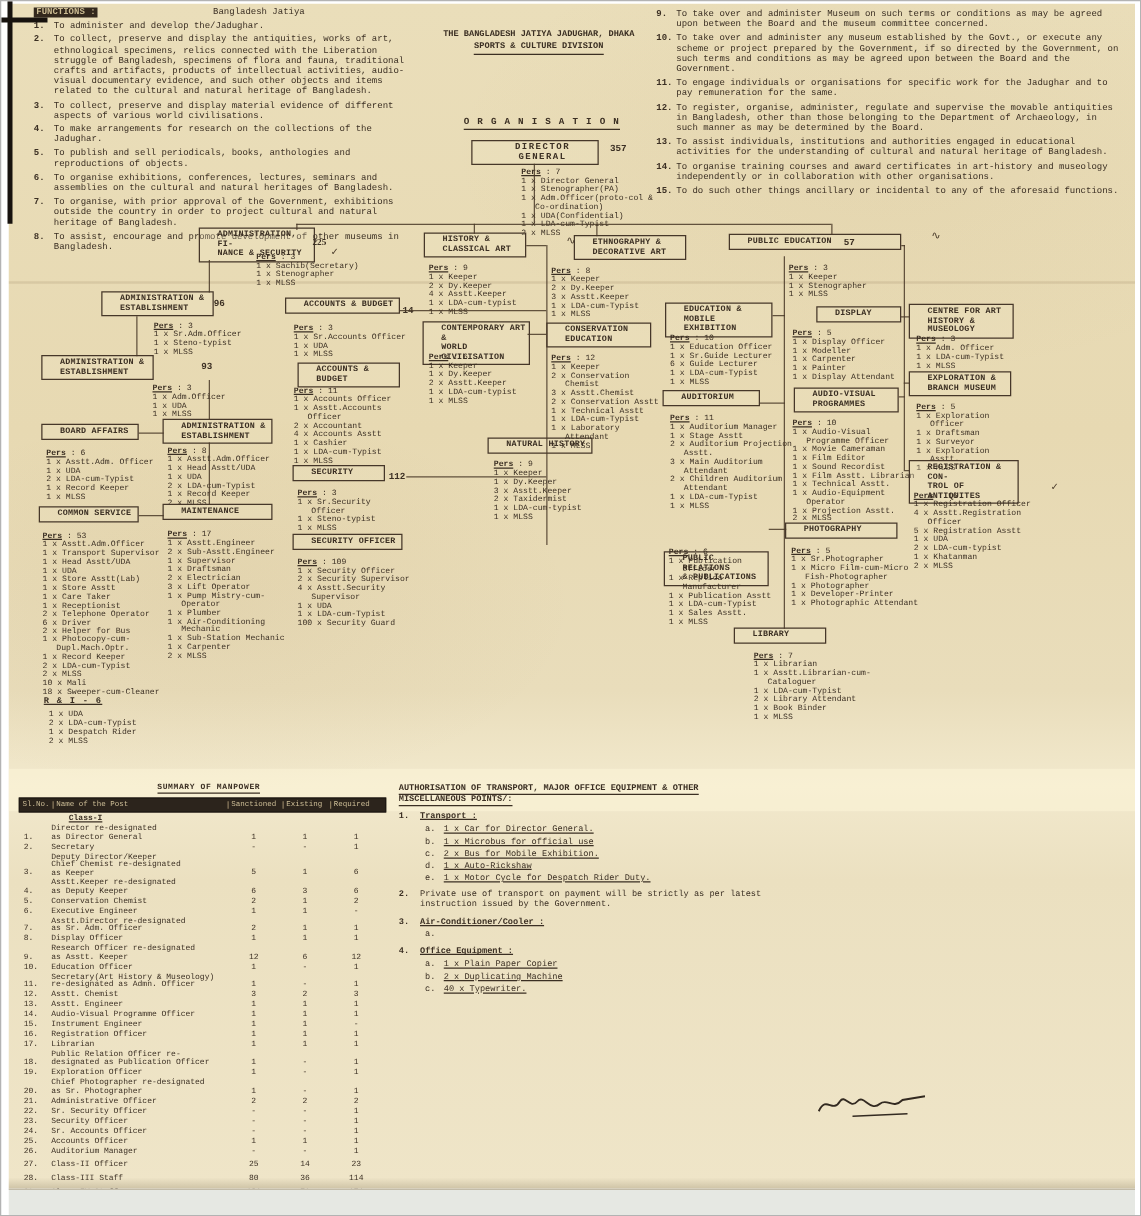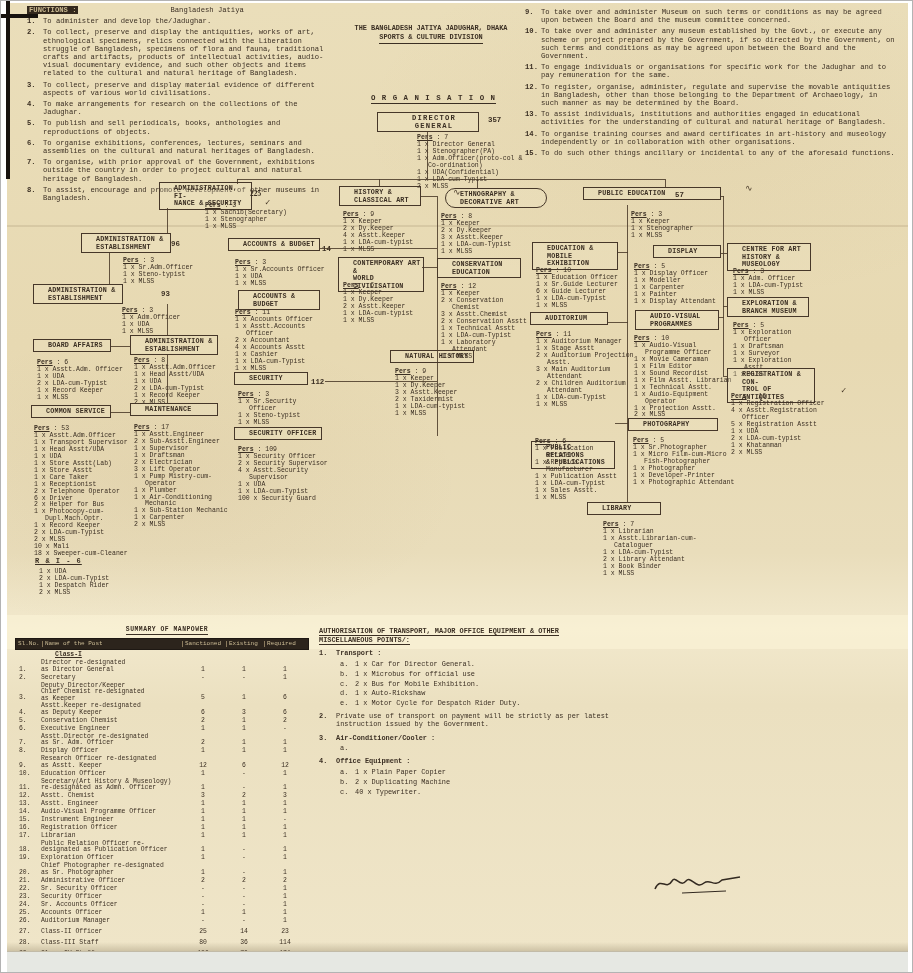--- a/index.html
+++ b/index.html
@@ -56,24 +56,24 @@
   .tot-label{display:flex;gap:26px;}
   
   #auth{position:absolute;left:312px;top:624px;width:336px;font-size:6.9px;line-height:8.2px;}
   .auth-title{font-weight:bold;}
   .auth-title span{border-bottom:1px solid #3b2f23;}
   .auth-title{margin-bottom:1px;}
   #auth-items{margin-top:5px;}
   .auth-item{display:flex;margin-bottom:5px;}
   .auth-n{width:17px;flex:none;font-weight:bold;}
   .auth-body{flex:1;}
-  .auth-head{font-weight:bold;display:inline-block;margin-bottom:1px;}
+  .auth-head{font-weight:bold;text-decoration:underline;display:inline-block;margin-bottom:1px;}
   .auth-sub{display:flex;margin:1.5px 0 0 4px;}
   .auth-sub-l{width:15px;flex:none;}
-  .auth-sub-t{flex:1;max-width:282px;}
+  .auth-sub-t{flex:1;max-width:282px;text-decoration:underline;}
   .auth-text{max-width:300px;}
   
   #sig{position:absolute;left:585px;top:892px;width:238px;text-align:center;font-size:6.8px;font-weight:bold;letter-spacing:0.4px;line-height:9.4px;}
   #squiggle{position:absolute;left:645px;top:870px;}
 </style>
 </head>
 <body>
 
 <div class="page">
   <div class="paper" id="paper">
@@ -706,21 +706,21 @@
       </div>
       <div class="staff-list" style="left: 388px; top: 366px; width: 88px;">
         <div class="pers"><u>Pers</u> : 9</div>
         <div class="sline">1 x Keeper</div>
         <div class="sline">1 x Dy.Keeper</div>
         <div class="sline">3 x Asstt.Keeper</div>
         <div class="sline">2 x Taxidermist</div>
         <div class="sline">1 x LDA-cum-typist</div>
         <div class="sline">1 x MLSS</div>
       </div>
-      <div class="org-box" style="left: 438px; top: 185px; width: 102px; border-radius: 10px;">
+      <div class="org-box" style="left: 452px; top: 185px; width: 90px;">
         <div class="org-box-line">ETHNOGRAPHY &amp;</div>
         <div class="org-box-line">DECORATIVE ART</div>
       </div>
       <div class="staff-list" style="left: 434px; top: 211px; width: 88px;">
         <div class="pers"><u>Pers</u> : 8</div>
         <div class="sline">1 x Keeper</div>
         <div class="sline">2 x Dy.Keeper</div>
         <div class="sline">3 x Asstt.Keeper</div>
         <div class="sline">1 x LDA-cum-Typist</div>
         <div class="sline">1 x MLSS</div>

